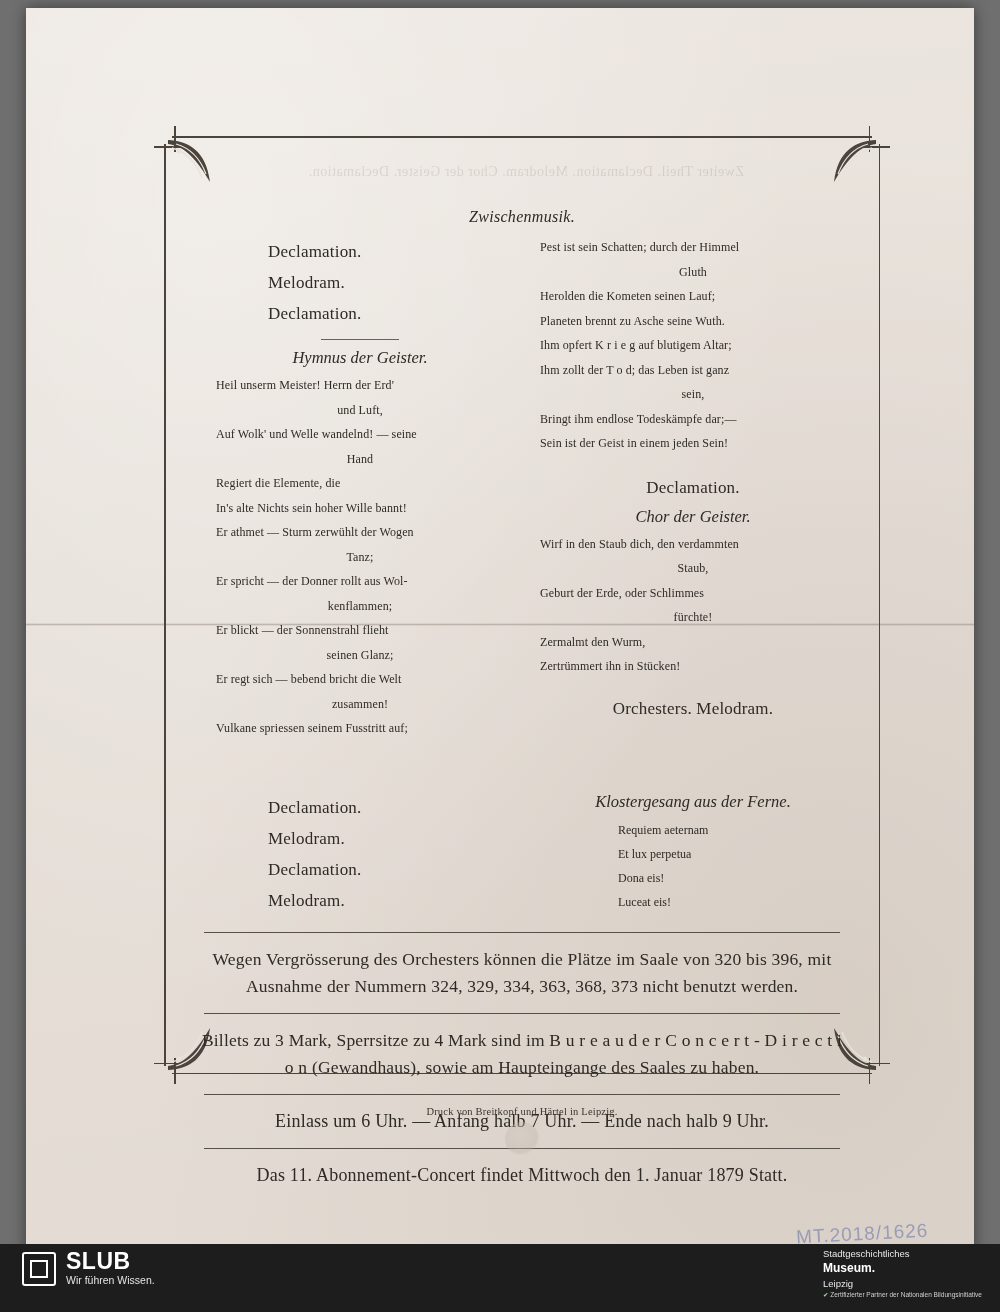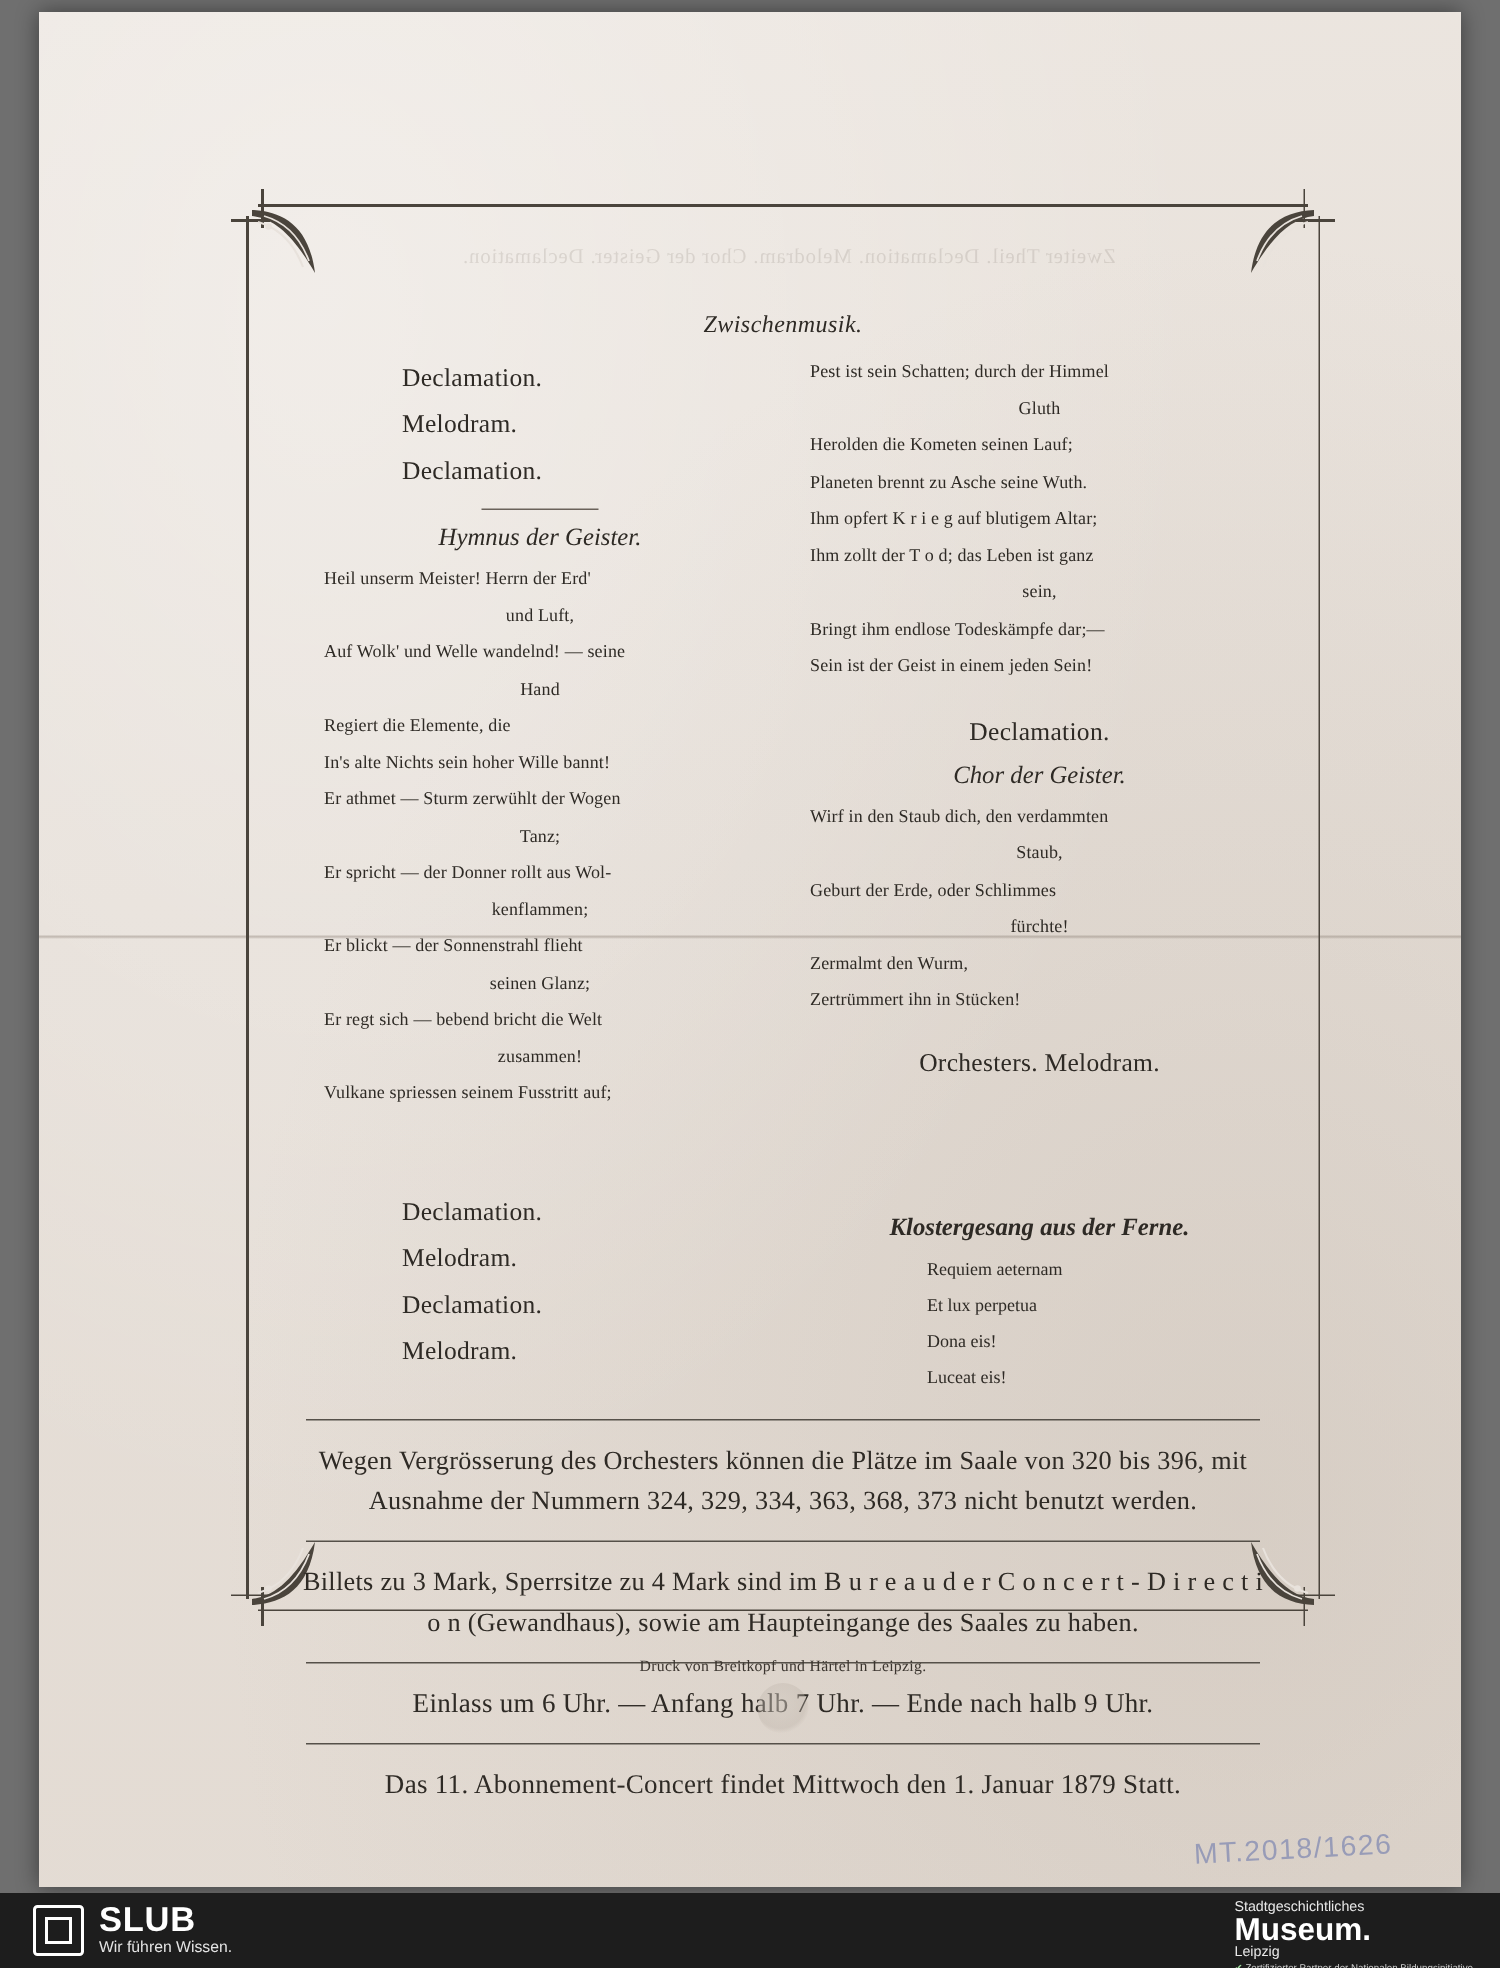--- a/index.html
+++ b/index.html
@@ -223,21 +223,21 @@
     letter-spacing: 1px;
     opacity: 0.85;
   }
 
   
   .bottombar {
     position: absolute;
     left: 0;
     bottom: 0;
     width: 1000px;
-    height: 50px;
+    height: 68px;
     background: #1d1d1d;
     color: #ffffff;
   }
   .slub {
     position: absolute;
     left: 22px;
     top: 6px;
     display: flex;
     align-items: center;
   }
@@ -270,21 +270,21 @@
     color: #e4e4e4;
   }
   .museum {
     position: absolute;
     right: 18px;
     top: 4px;
     text-align: left;
     font-family: "Liberation Sans", sans-serif;
   }
   .museum .m1 { font-size: 9.5px; line-height: 11px; color: #e8e8e8; }
-  .museum .m2 { font-size: 21px; line-height: 19px; font-weight: bold; }
+  .museum .m2 { font-size: 12px; line-height: 19px; font-weight: bold; }
   .museum .m3 { font-size: 9.5px; line-height: 12px; color: #e8e8e8; }
   .museum .m4 { font-size: 6.5px; line-height: 10px; color: #cfcfcf; }
   .museum .m4 .chk { color: #9fdc9f; }
 </style>
 </head>
 <body>
 
 <div class="viewer">
 
   <div class="paper">
@@ -410,21 +410,21 @@
       <div class="cols" style="margin-top:50px;">
         <div class="col left">
           <div class="stage left-ind">
             <div>Declamation.</div>
             <div>Melodram.</div>
             <div>Declamation.</div>
             <div>Melodram.</div>
           </div>
         </div>
         <div class="col right">
-          <div class="heading" style="margin-top:16px;font-weight:bold;">Klostergesang aus der Ferne.</div>
+          <div class="heading" style="margin-top:0;">Klostergesang aus der Ferne.</div>
           <div class="latin">
             <p>Requiem aeternam</p>
             <p>Et lux perpetua</p>
             <p>Dona eis!</p>
             <p>Luceat eis!</p>
           </div>
         </div>
       </div>
 
       <div class="notices">

